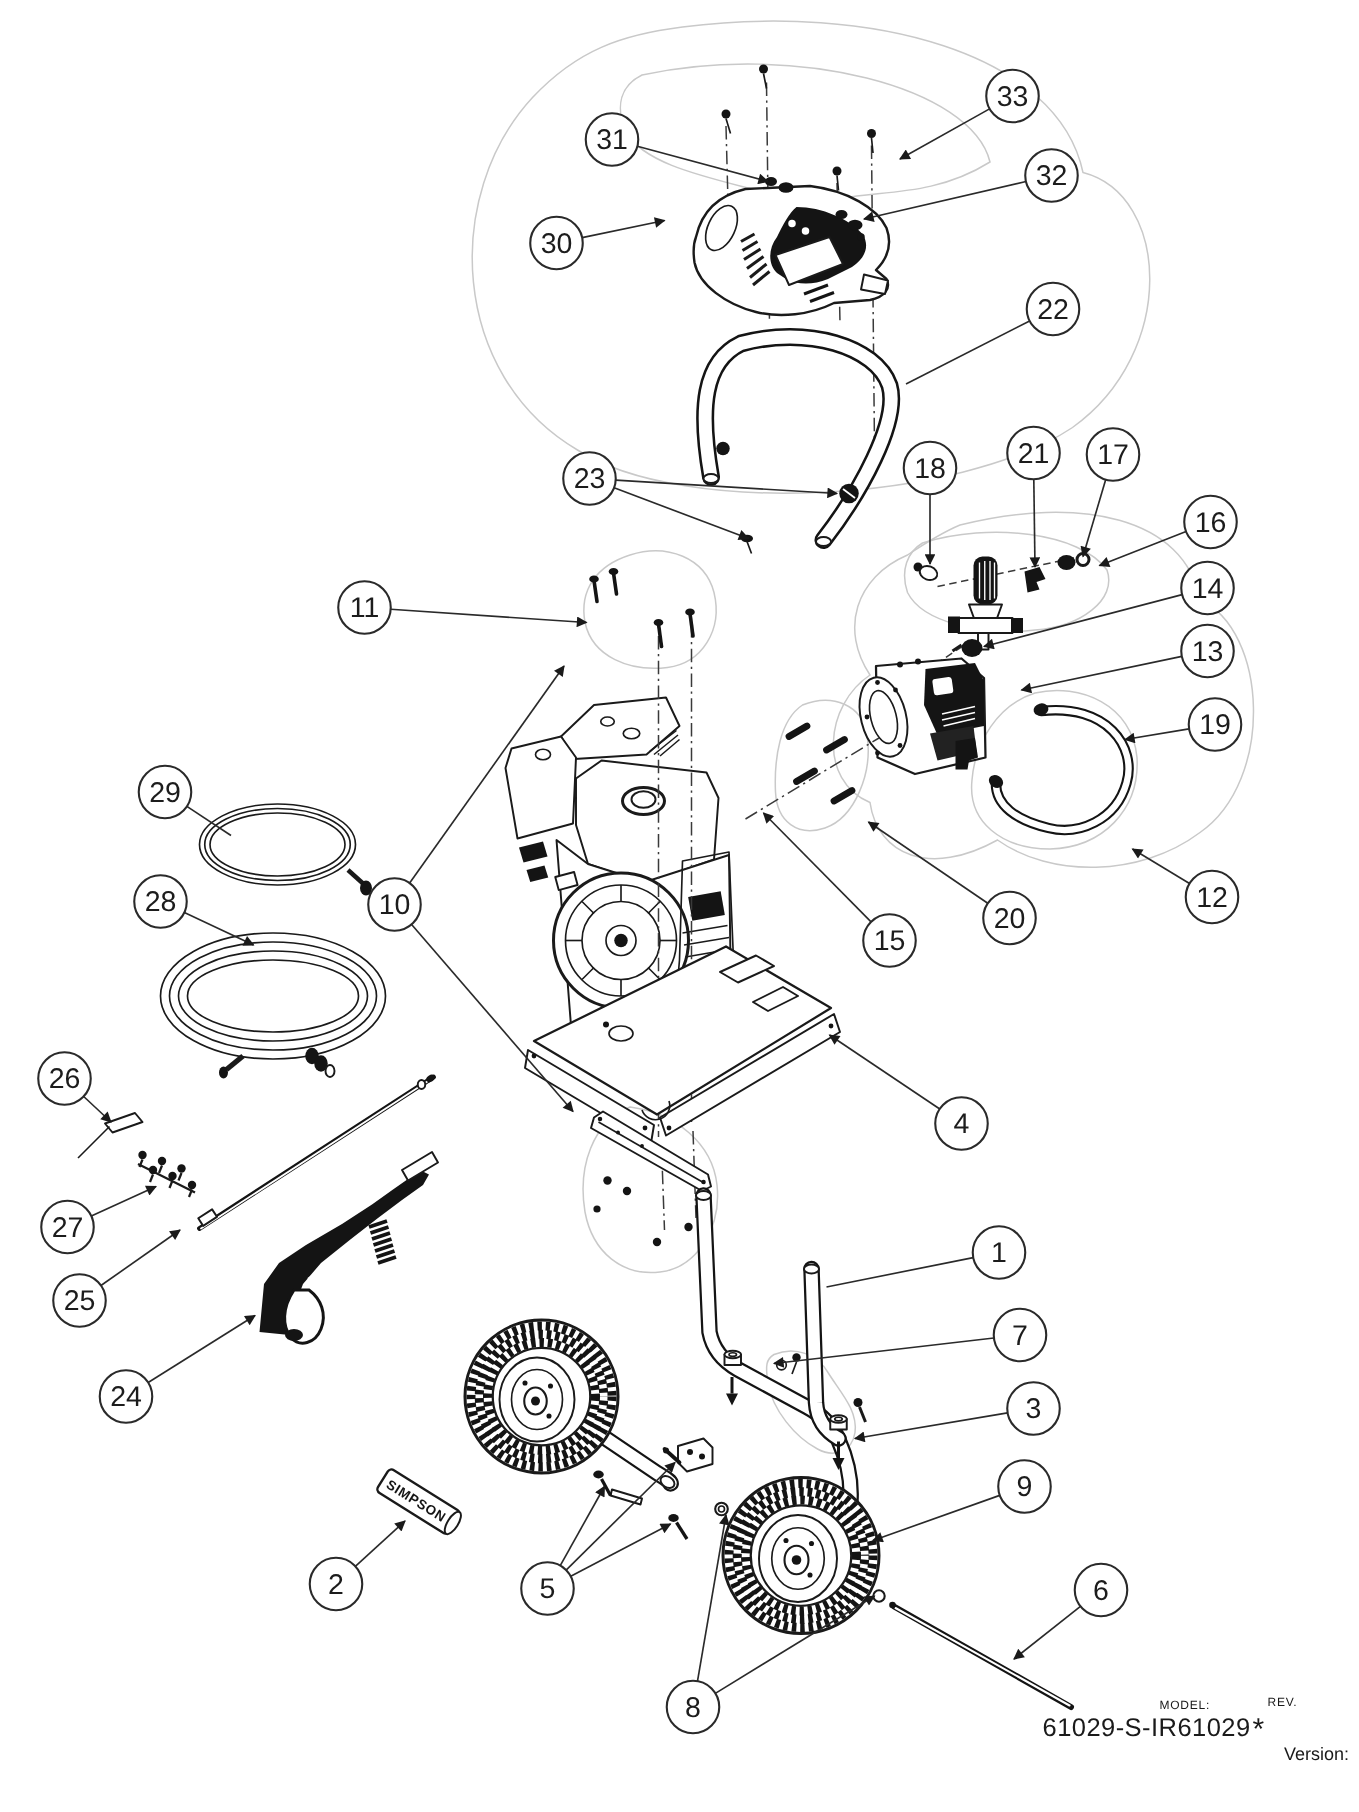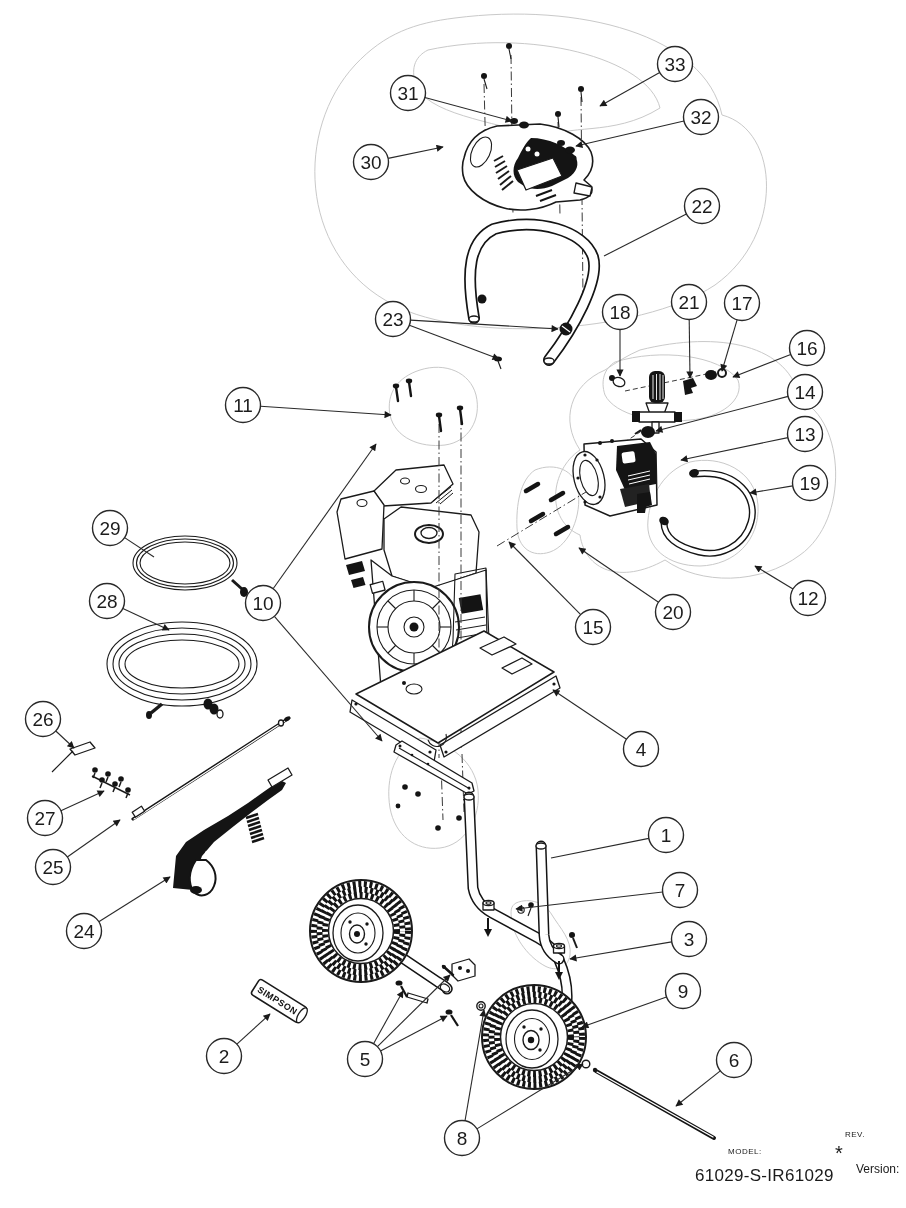--- a/index.html
+++ b/index.html
@@ -18,22 +18,22 @@
   .t4   {fill:none;stroke:#fff;stroke-width:4.2;stroke-linecap:round;}
   .blob {fill:none;stroke:#c9c9c9;stroke-width:1;}
   .dashdot{fill:none;stroke:#3a3a3a;stroke-width:1;stroke-dasharray:9 3 1.5 3;}
   .dash {fill:none;stroke:#3a3a3a;stroke-width:1;stroke-dasharray:5 3;}
   .tread{fill:none;stroke:#141414;stroke-width:6;stroke-dasharray:3 2.6;}
   .leader{stroke:#2a2a2a;stroke-width:1.1;fill:none;}
   .co-circle{fill:#fff;stroke:#2a2a2a;stroke-width:1.4;}
   .co-num{fill:#1c1c1c;font-size:19px;font-family:"Liberation Sans",sans-serif;}
   
   .footer span{position:absolute;color:#1a1a1a;white-space:nowrap;}
-  .model-label  {left:728px;top:1132px;font-size:8px;letter-spacing:.5px;margin-top:15px;}
-  .model-value  {left:695px;top:1142px;font-size:17px;letter-spacing:.3px;margin-top:24px;}
+  .model-label  {left:773px;top:1132px;font-size:8px;letter-spacing:.5px;}
+  .model-value  {left:695px;top:1142px;font-size:17px;letter-spacing:.3px;}
   .star         {left:835px;top:1142px;font-size:20px;}
   .rev-label    {left:845px;top:1130px;font-size:8px;letter-spacing:.5px;}
   .version-label{left:856px;top:1162px;font-size:12px;}
 </style>
 </head>
 <body>
 
 <div class="stage">
 
 <svg width="906" height="1208" viewBox="0 0 906 1208">

